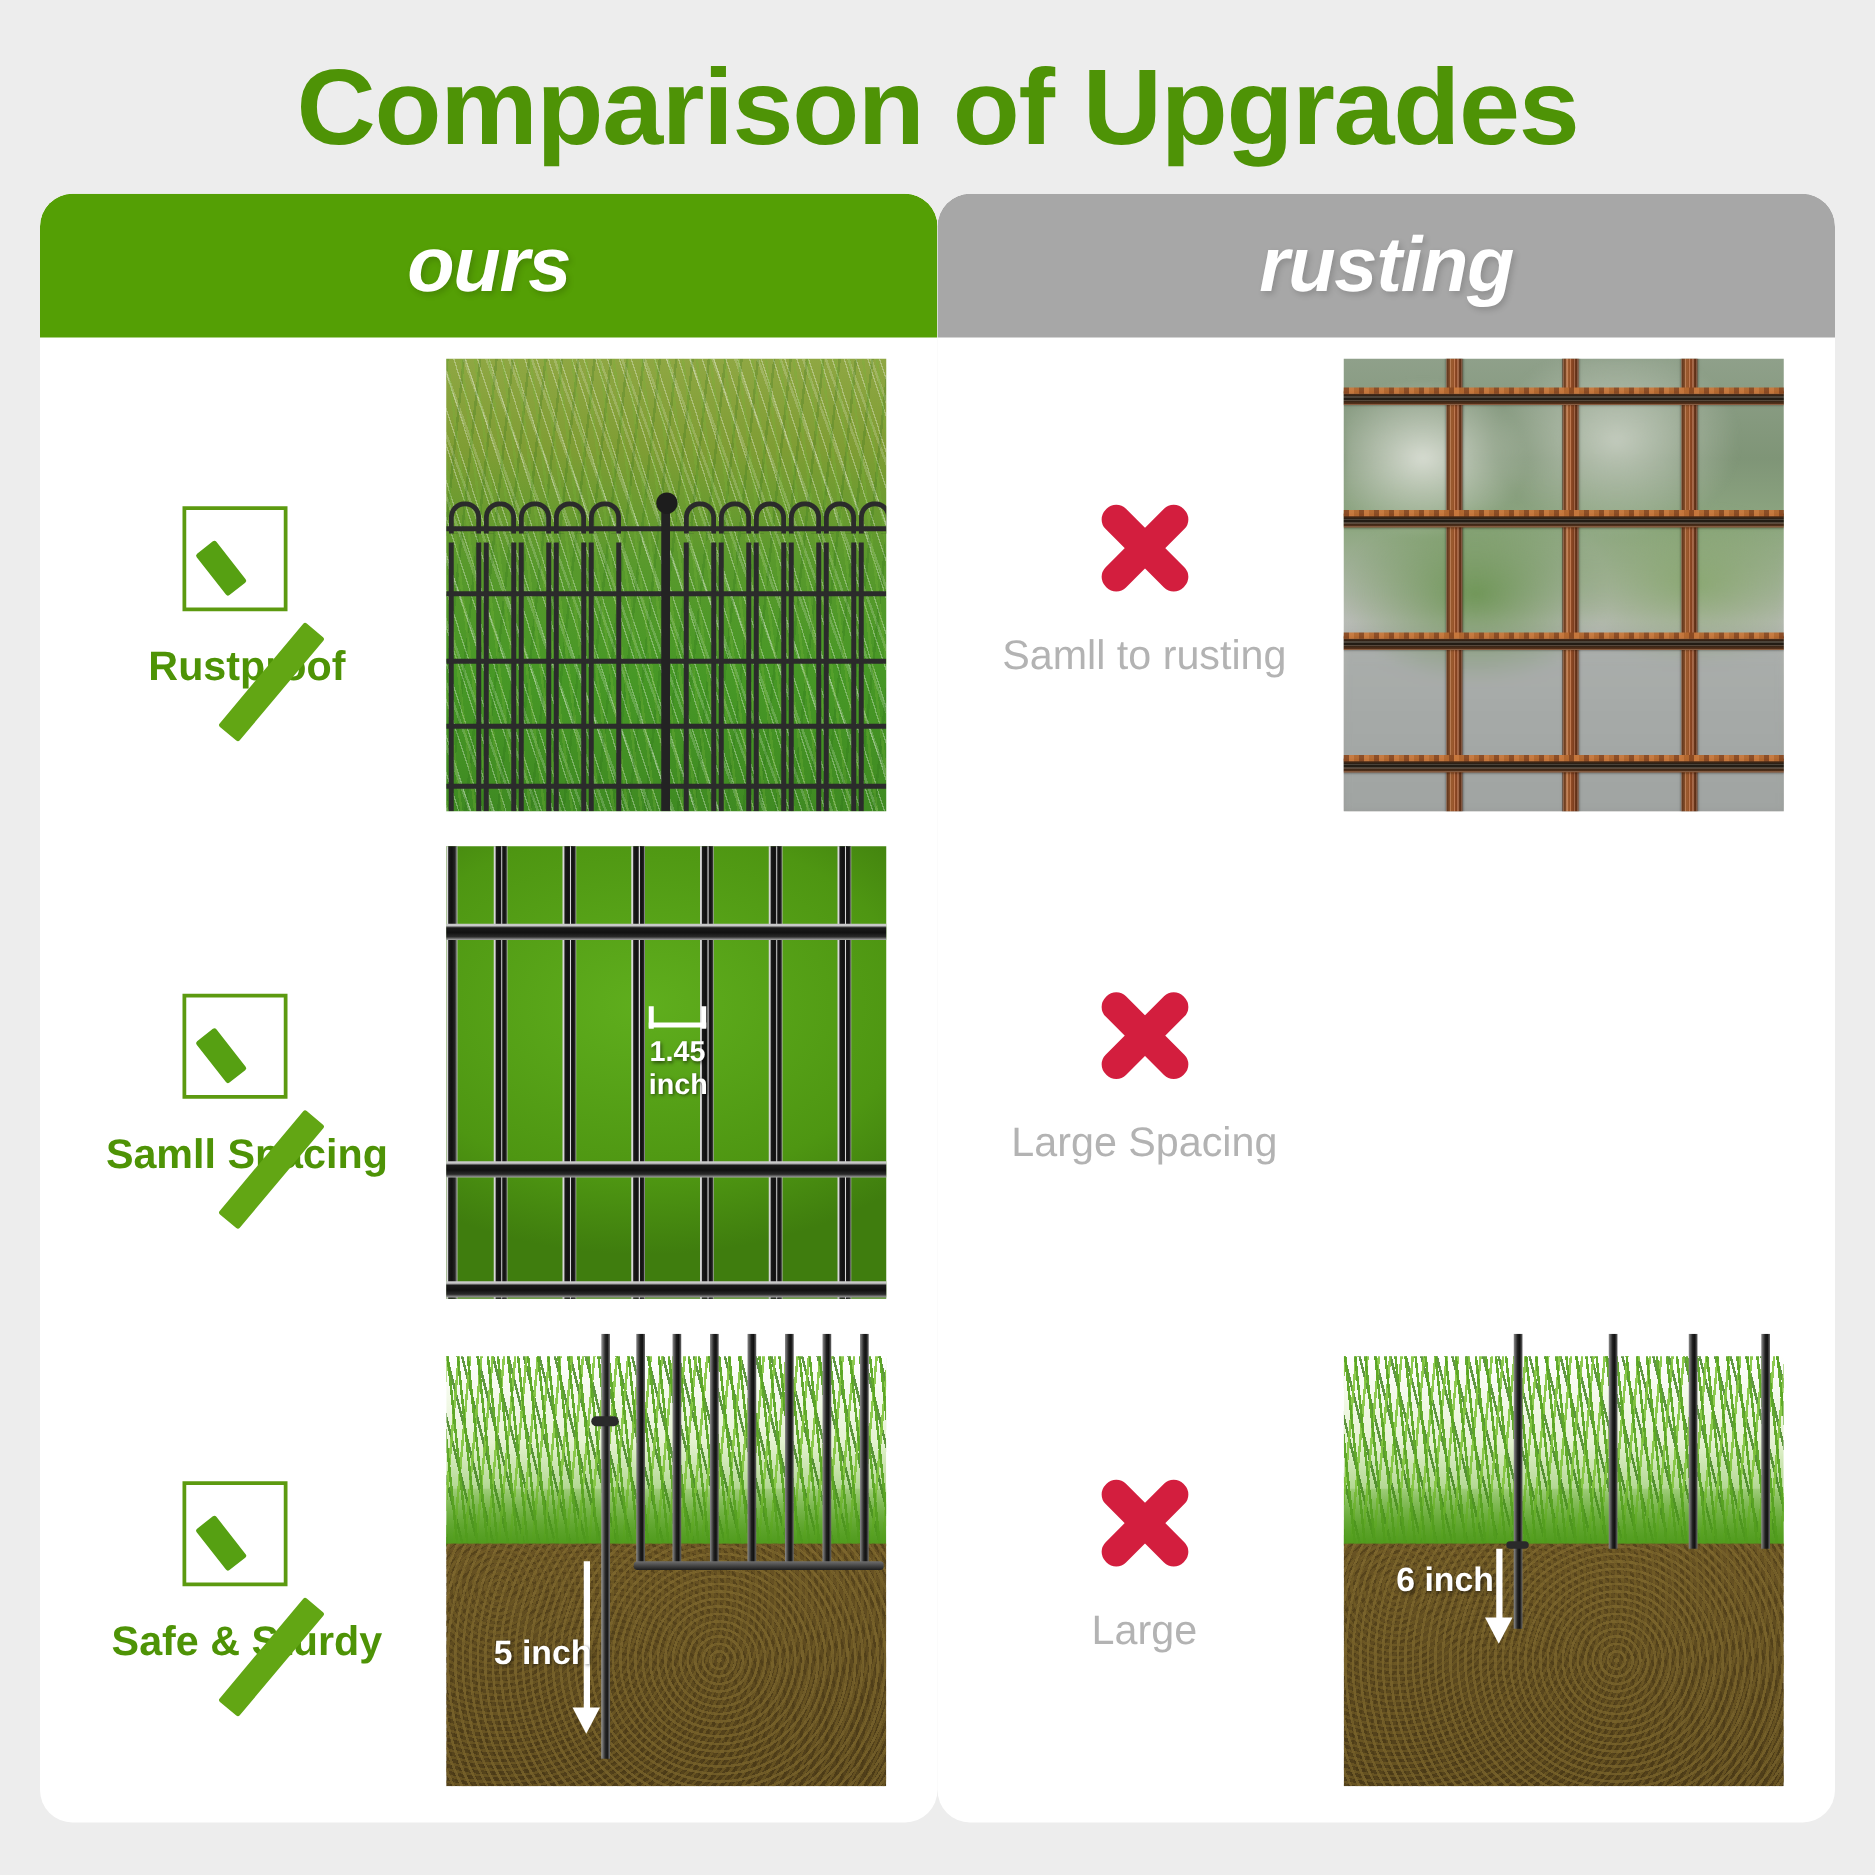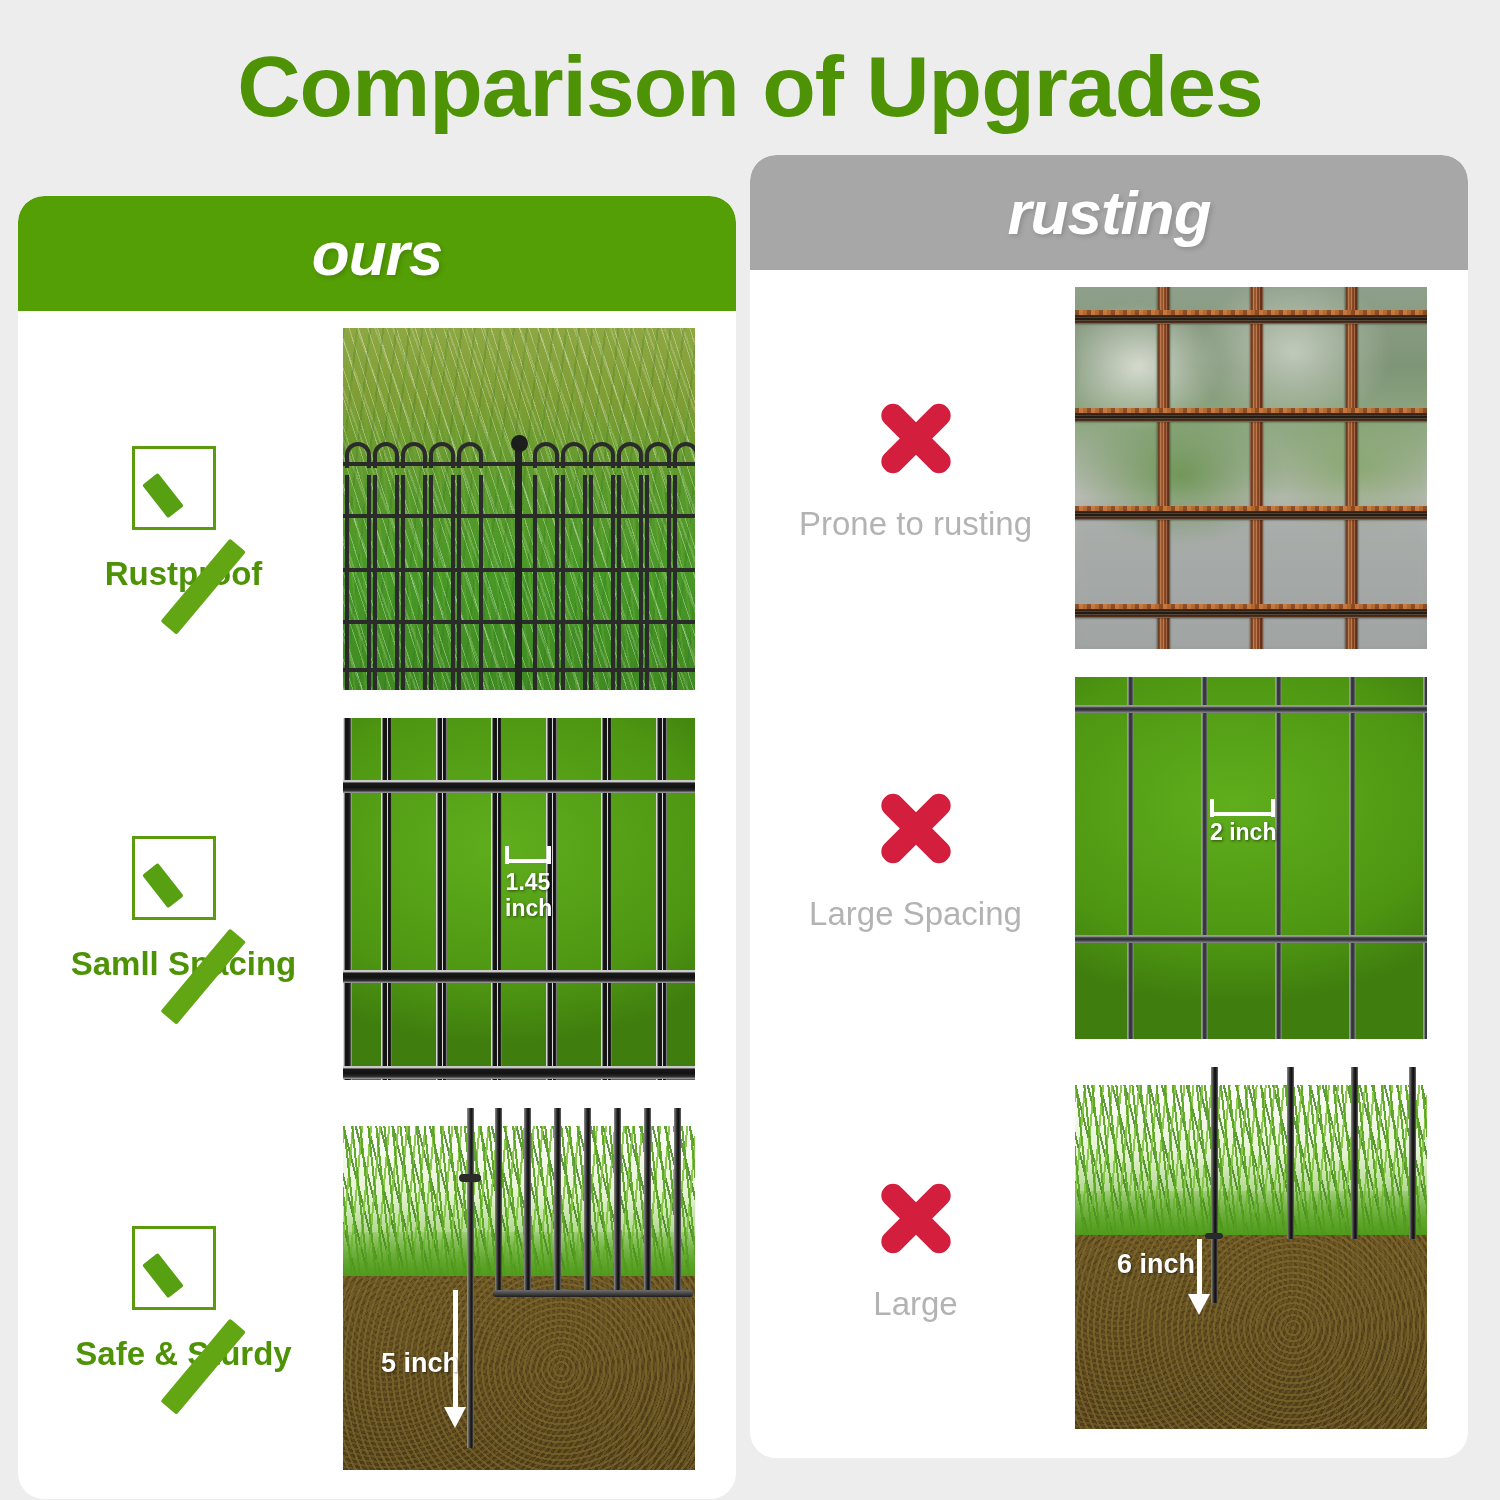--- a/index.html
+++ b/index.html
@@ -39,21 +39,21 @@
     left: 0;
     width: 1500px;
     height: 1310px;
   }
   .col {
     position: absolute;
     top: 0;
     width: 718px;
     height: 1303px;
   }
-  .col-ours  { left: 18px; margin-top: 41px; }
+  .col-ours  { left: 32px; }
   .col-others{ left: 750px; }
 
   .card {
     position: absolute;
     top: 0; left: 0;
     width: 100%;
     height: 100%;
     background: #ffffff;
     border-radius: 26px;
     overflow: hidden;
@@ -510,57 +510,41 @@
       </div>
 
       <div class="rows">
 
         <div class="row row-0">
           <div class="feature">
             <div class="icon-x">
               <span class="a"></span>
                 <span class="b"></span>
             </div>
-            <div class="feature-label bad">Prone to rusting</div>
+            <div class="feature-label bad">Samll to rusting</div>
           </div>
           <div class="photo ph-rust">
             <div class="blur"></div>
             <div class="rbar-v" style="left:82px;"></div>
             <div class="rbar-v" style="left:175px;"></div>
             <div class="rbar-v" style="left:270px;"></div>
             <div class="rbar-h" style="top:26px;"></div>
             <div class="rbar-h" style="top:124px;"></div>
             <div class="rbar-h" style="top:222px;"></div>
             <div class="rbar-h" style="top:320px;"></div>
           </div>
         </div>
 
         <div class="row row-1">
           <div class="feature">
             <div class="icon-x">
               <span class="a"></span>
                 <span class="b"></span>
             </div>
             <div class="feature-label bad">Large Spacing</div>
-          </div>
-          <div class="photo ph-grid wide">
-            <div class="gv" style="left:52px;  width:7px;"></div>
-            <div class="gv" style="left:126px; width:7px;"></div>
-            <div class="gv" style="left:200px; width:7px;"></div>
-            <div class="gv" style="left:274px; width:7px;"></div>
-            <div class="gv" style="left:348px; width:7px;"></div>
-            <div class="gh" style="top:28px;  height:8px;"></div>
-            <div class="gh" style="top:258px; height:8px;"></div>
-            <div class="dim" style="left:135px; top:122px; width:65px;">
-              <div class="bracket" style="width:65px;">
-                <span class="cap l"></span>
-                  <span class="cap r"></span>
-              </div>
-              <div class="dtext" style="margin-top:2px; white-space:nowrap;">2 inch</div>
-            </div>
           </div>
         </div>
 
         <div class="row row-2">
           <div class="feature">
             <div class="icon-x">
               <span class="a"></span>
                 <span class="b"></span>
             </div>
             <div class="feature-label bad">Large</div>

